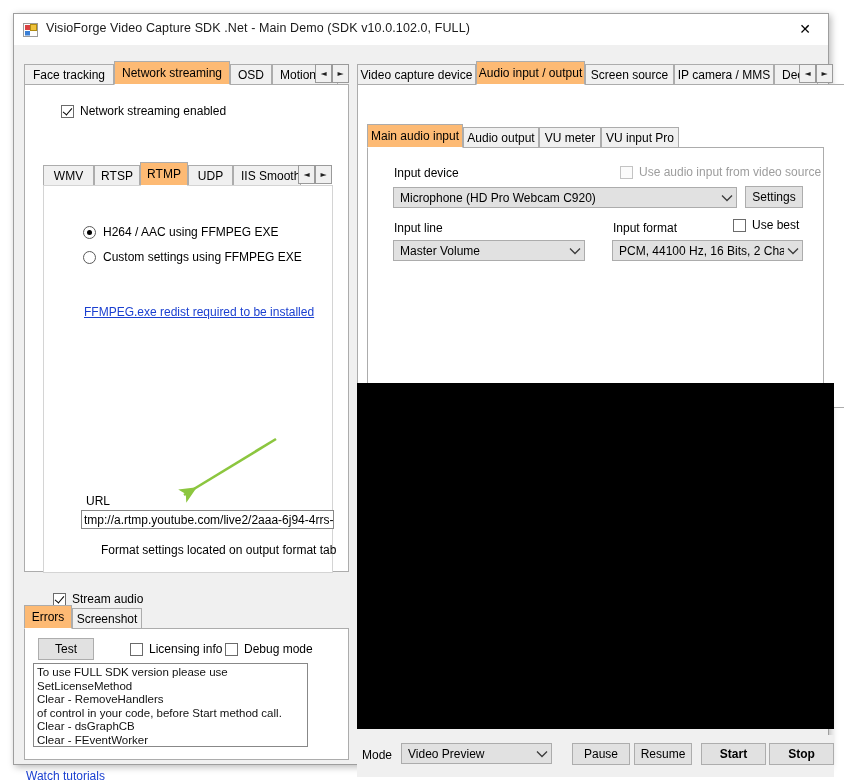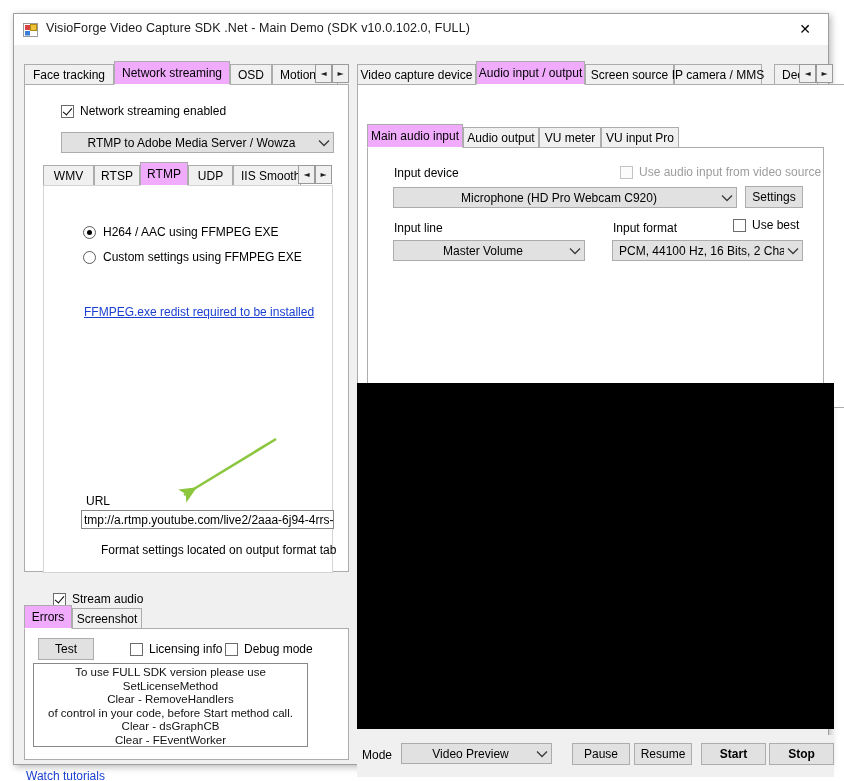--- a/index.html
+++ b/index.html
@@ -21,21 +21,20 @@
   #app-window {
     position: absolute;
     left: 13px;
     top: 13px;
     width: 816px;
     height: 752px;
     background: #f0f0f0;
     border: 1px solid #9e9e9e;
     box-sizing: border-box;
     box-shadow: 2px 2px 7px rgba(0,0,0,0.28);
-    text-align: center;
   }
 
   
   #title-bar {
     position: absolute;
     left: 0; top: 0;
     width: 100%;
     height: 31px;
     background: #ffffff;
     box-sizing: border-box;
@@ -95,21 +94,21 @@
     justify-content: center;
     padding: 0 7px;
     font-size: 12px;
     white-space: nowrap;
     color: #000;
     cursor: default;
   }
   .tab.selected {
     top: 0;
     height: 24px;
-    background: #f0abfc;
+    background: #fdba74;
     border-bottom: 1px solid #ffffff;
     z-index: 4;
   }
   .tab-spin {
     position: absolute;
     top: 3px;
     width: 17px;
     height: 19px;
     background: #f0f0f0;
     border: 1px solid #9a9a9a;
@@ -360,28 +359,20 @@
       </div>
     </div>
 
     <div class="tabpage" id="left-tabpage">
 
       <div class="chk" style="left:36px; top:19px;">
         <span class="box checked"></span>
         <span class="lbl">Network streaming enabled</span>
       </div>
 
-      <div class="combo" style="left:36px; top:47px; width:273px;">
-        <span class="val">RTMP to Adobe Media Server / Wowza</span>
-        <span class="arrow">
-          <svg width="12" height="8" viewBox="0 0 12 8">
-              <path d="M1 1.5 L6 6.5 L11 1.5" stroke="#3b3b3b" stroke-width="1.3" fill="none"></path>
-            </svg>
-        </span>
-      </div>
 
       <div class="tabstrip" style="left:18px; top:77px; width:290px;">
         <div class="tab" style="left:0px; width:51px;">
           <span>WMV</span>
         </div>
         <div class="tab" style="left:51px; width:46px;">
           <span>RTSP</span>
         </div>
         <div class="tab selected" style="left:97px; width:48px;">
           <span>RTMP</span>
@@ -475,21 +466,21 @@
     <div class="tabstrip" id="right-tabstrip">
       <div class="tab" style="left:0px; width:119px;">
         <span>Video capture device</span>
       </div>
       <div class="tab selected" style="left:119px; width:109px;">
         <span>Audio input / output</span>
       </div>
       <div class="tab" style="left:228px; width:89px;">
         <span>Screen source</span>
       </div>
-      <div class="tab" style="left:317px; width:88px;">
+      <div class="tab" style="left:317px; width:100px;">
         <span>IP camera / MMS</span>
       </div>
       <div class="tab" style="left:417px; width:44px; justify-content:flex-start; overflow:hidden;">
         <span>DeckL</span>
       </div>
       <div class="tab-spin" style="left:442px;">
         <span>◄</span>
       </div>
       <div class="tab-spin" style="left:459px;">
         <span>►</span>

